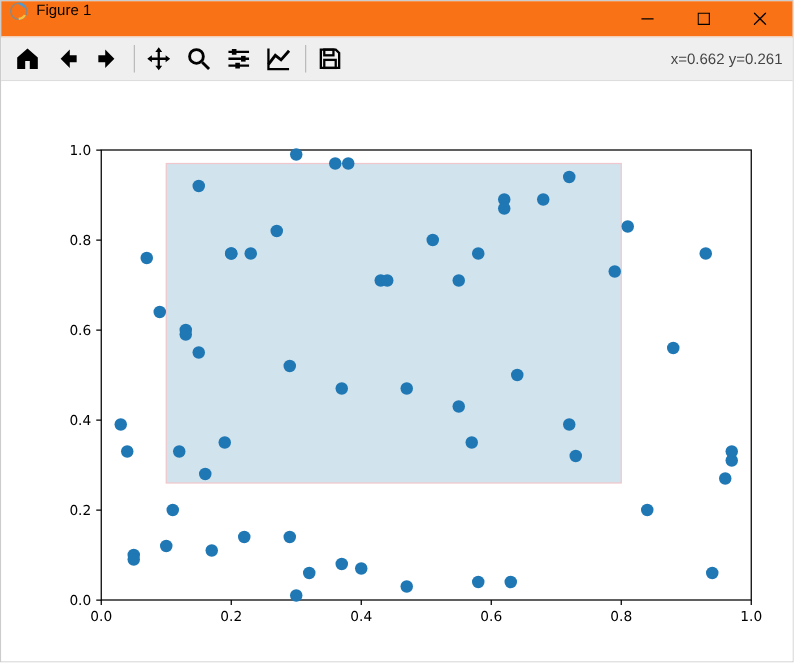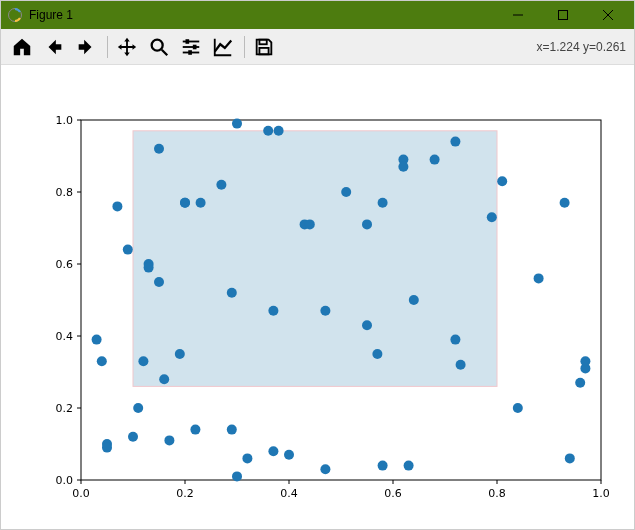--- a/index.html
+++ b/index.html
@@ -15,23 +15,22 @@
   .window {
     width: 635px;
     height: 530px;
     display: flex;
     flex-direction: column;
     border: 1px solid #ccc;
     box-sizing: border-box;
   }
   .titlebar {
     height: 28px;
-    background: #4d7c0f;
+    background: #f97316;
     display: flex;
-    align-items: center;
     padding: 0 4px 0 6px;
     border-bottom: 1px solid #eee;
   }
   .titlebar .app-icon {
     width: 16px; height: 16px;
     margin-right: 6px;
   }
   .titlebar .title {
     flex: 0 0 auto;
     color: #000;
@@ -153,21 +152,21 @@
     </div>
     <div class="sep"></div>
     <div class="tb-btn">
       <svg width="22" height="22" viewBox="0 0 24 24">
           <path d="M4 4 L17 4 L20 7 L20 20 L4 20 Z" fill="none" stroke="#000" stroke-width="2"></path>
           <rect x="7" y="4" width="8" height="5" fill="none" stroke="#000" stroke-width="2"></rect>
           <rect x="7" y="13" width="10" height="7" fill="none" stroke="#000" stroke-width="2"></rect>
         </svg>
     </div>
     <span class="spacer"></span>
-    <span class="coords">x=1.224 y=0.261</span>
+    <span class="coords">x=0.662 y=0.261</span>
   </div>
 
   <div class="plot-wrap">
     <svg class="plot" id="plot-svg" viewBox="0 0 633 466">
         <rect x="80" y="55" width="520" height="360" fill="#fff" stroke="#000" stroke-width="1"></rect>
         <rect x="132" y="65.80000000000001" width="364" height="255.59999999999997" fill="#b8d4e3" fill-opacity="0.65" stroke="#f0c7cc" stroke-width="1"></rect>
         <line x1="80" y1="415" x2="80" y2="419" stroke="#000"></line>
         <text class="axis-text" x="80" y="432" text-anchor="middle">0.0</text>
         <line x1="184" y1="415" x2="184" y2="419" stroke="#000"></line>
         <text class="axis-text" x="184" y="432" text-anchor="middle">0.2</text>

